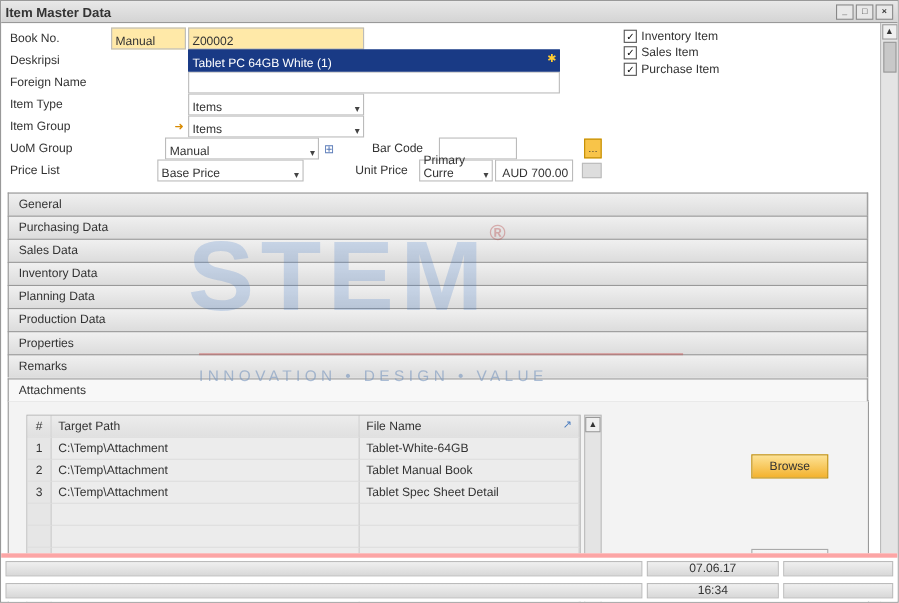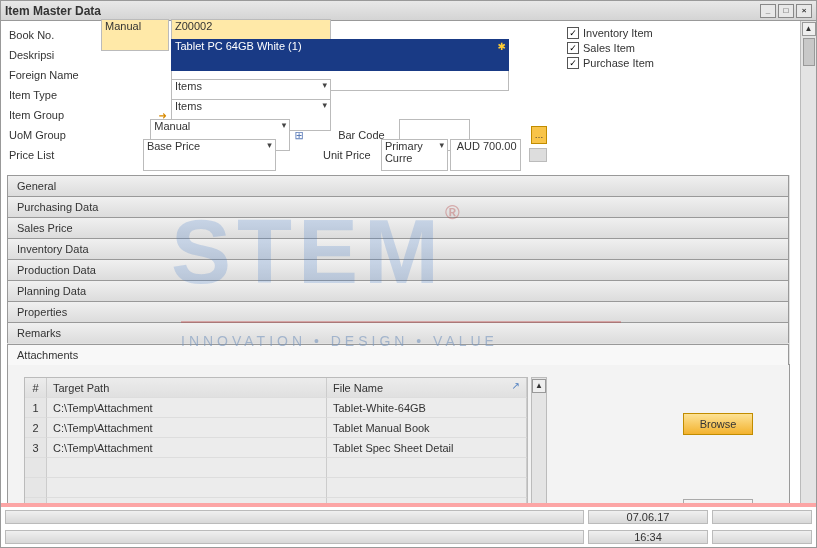--- a/index.html
+++ b/index.html
@@ -8,21 +8,21 @@
   .titlebar { height: 20px; background: linear-gradient(#e8e8e8,#d4d4d4); border-bottom: 1px solid #999; display: flex; align-items: center; padding: 0 4px; font-weight: bold; font-size: 12px; }
   .titlebar .title { flex: 1; }
   .tbtn { width: 16px; height: 14px; border: 1px solid #888; background: #e8e8e8; margin-left: 2px; font-size: 8px; text-align: center; line-height: 12px; cursor: pointer; }
   .content { position: relative; height: 468px; padding: 4px 6px; }
   .scroll-right { position: absolute; right: 0; top: 20px; bottom: 0; width: 16px; background: #e4e4e4; border-left: 1px solid #bbb; }
   .scroll-arrow { width: 14px; height: 14px; margin: 1px auto; border: 1px solid #999; background: #efefef; font-size: 8px; text-align: center; line-height: 12px; }
   .scroll-thumb { width: 12px; height: 28px; margin: 2px auto; background: #c8c8c8; border: 1px solid #999; }
   .form-row { display: flex; align-items: center; height: 20px; gap: 2px; }
   .lbl { width: 92px; padding-left: 2px; }
   .lbl.small { width: 70px; }
-  .fld { background: #fff; border: 1px solid #bbb; height: 32px; padding: 0 3px; display: flex; align-items: flex-start; }
+  .fld { background: #fff; border: 1px solid #bbb; height: 20px; padding: 0 3px; display: flex; align-items: flex-end; }
   .fld.sel-arrow::after { content: "▾"; margin-left: auto; font-size: 9px; color: #444; }
   .highlighted { background: #ffe9a8 !important; }
   .desc-field { background: #193a85; color: #fff; border: 1px solid #193a85; position: relative; }
   .desc-icon { position: absolute; right: 2px; top: 1px; font-size: 10px; color: #ffcc33; }
   .check { display: flex; align-items: center; gap: 4px; }
   .check span.box { width: 12px; height: 12px; border: 1px solid #555; display: inline-flex; align-items: center; justify-content: center; font-size: 9px; color: #000; background: #fff; }
   .arrow-ylw { display: inline-block; width: 12px; color: #d88a00; font-size: 10px; }
   .cfl-btn { width: 18px; height: 18px; background: #f8c449; border: 1px solid #c18c00; text-align: center; font-size: 9px; line-height: 16px; }
   .gray-btn { width: 22px; height: 14px; background: #ddd; border: 1px solid #bbb; }
   .tabs { display: flex; margin-top: 10px; border-bottom: 1px solid #999; background: #e2e2e2; flex-direction: column; }
@@ -154,24 +154,24 @@
         <div class="check" style="margin-top:3px;">
             <span class="box">✓</span>
             <span>Purchase Item</span>
           </div>
       </div>
     </div>
 
     <div class="tabs">
       <div class="tab"><span class="tab-u">G</span><span>eneral</span></div>
       <div class="tab">Purchasing Data</div>
-      <div class="tab">Sales Price</div>
+      <div class="tab">Sales Data</div>
       <div class="tab">In<span class="tab-u">v</span>entory Data</div>
+      <div class="tab">Planning Data</div>
       <div class="tab">Pr<span class="tab-u">o</span>duction Data</div>
-      <div class="tab">Planning Data</div>
       <div class="tab">Prop<span class="tab-u">e</span>rties</div>
       <div class="tab">Remar<span class="tab-u">k</span>s</div>
       <div class="tab active"><span class="tab-u">A</span>ttachments</div>
     </div>
 
     <div class="tab-pane">
       <div style="position:relative; display:inline-block;">
       <table class="grid" cellspacing="0">
         <tbody>
               <tr>

